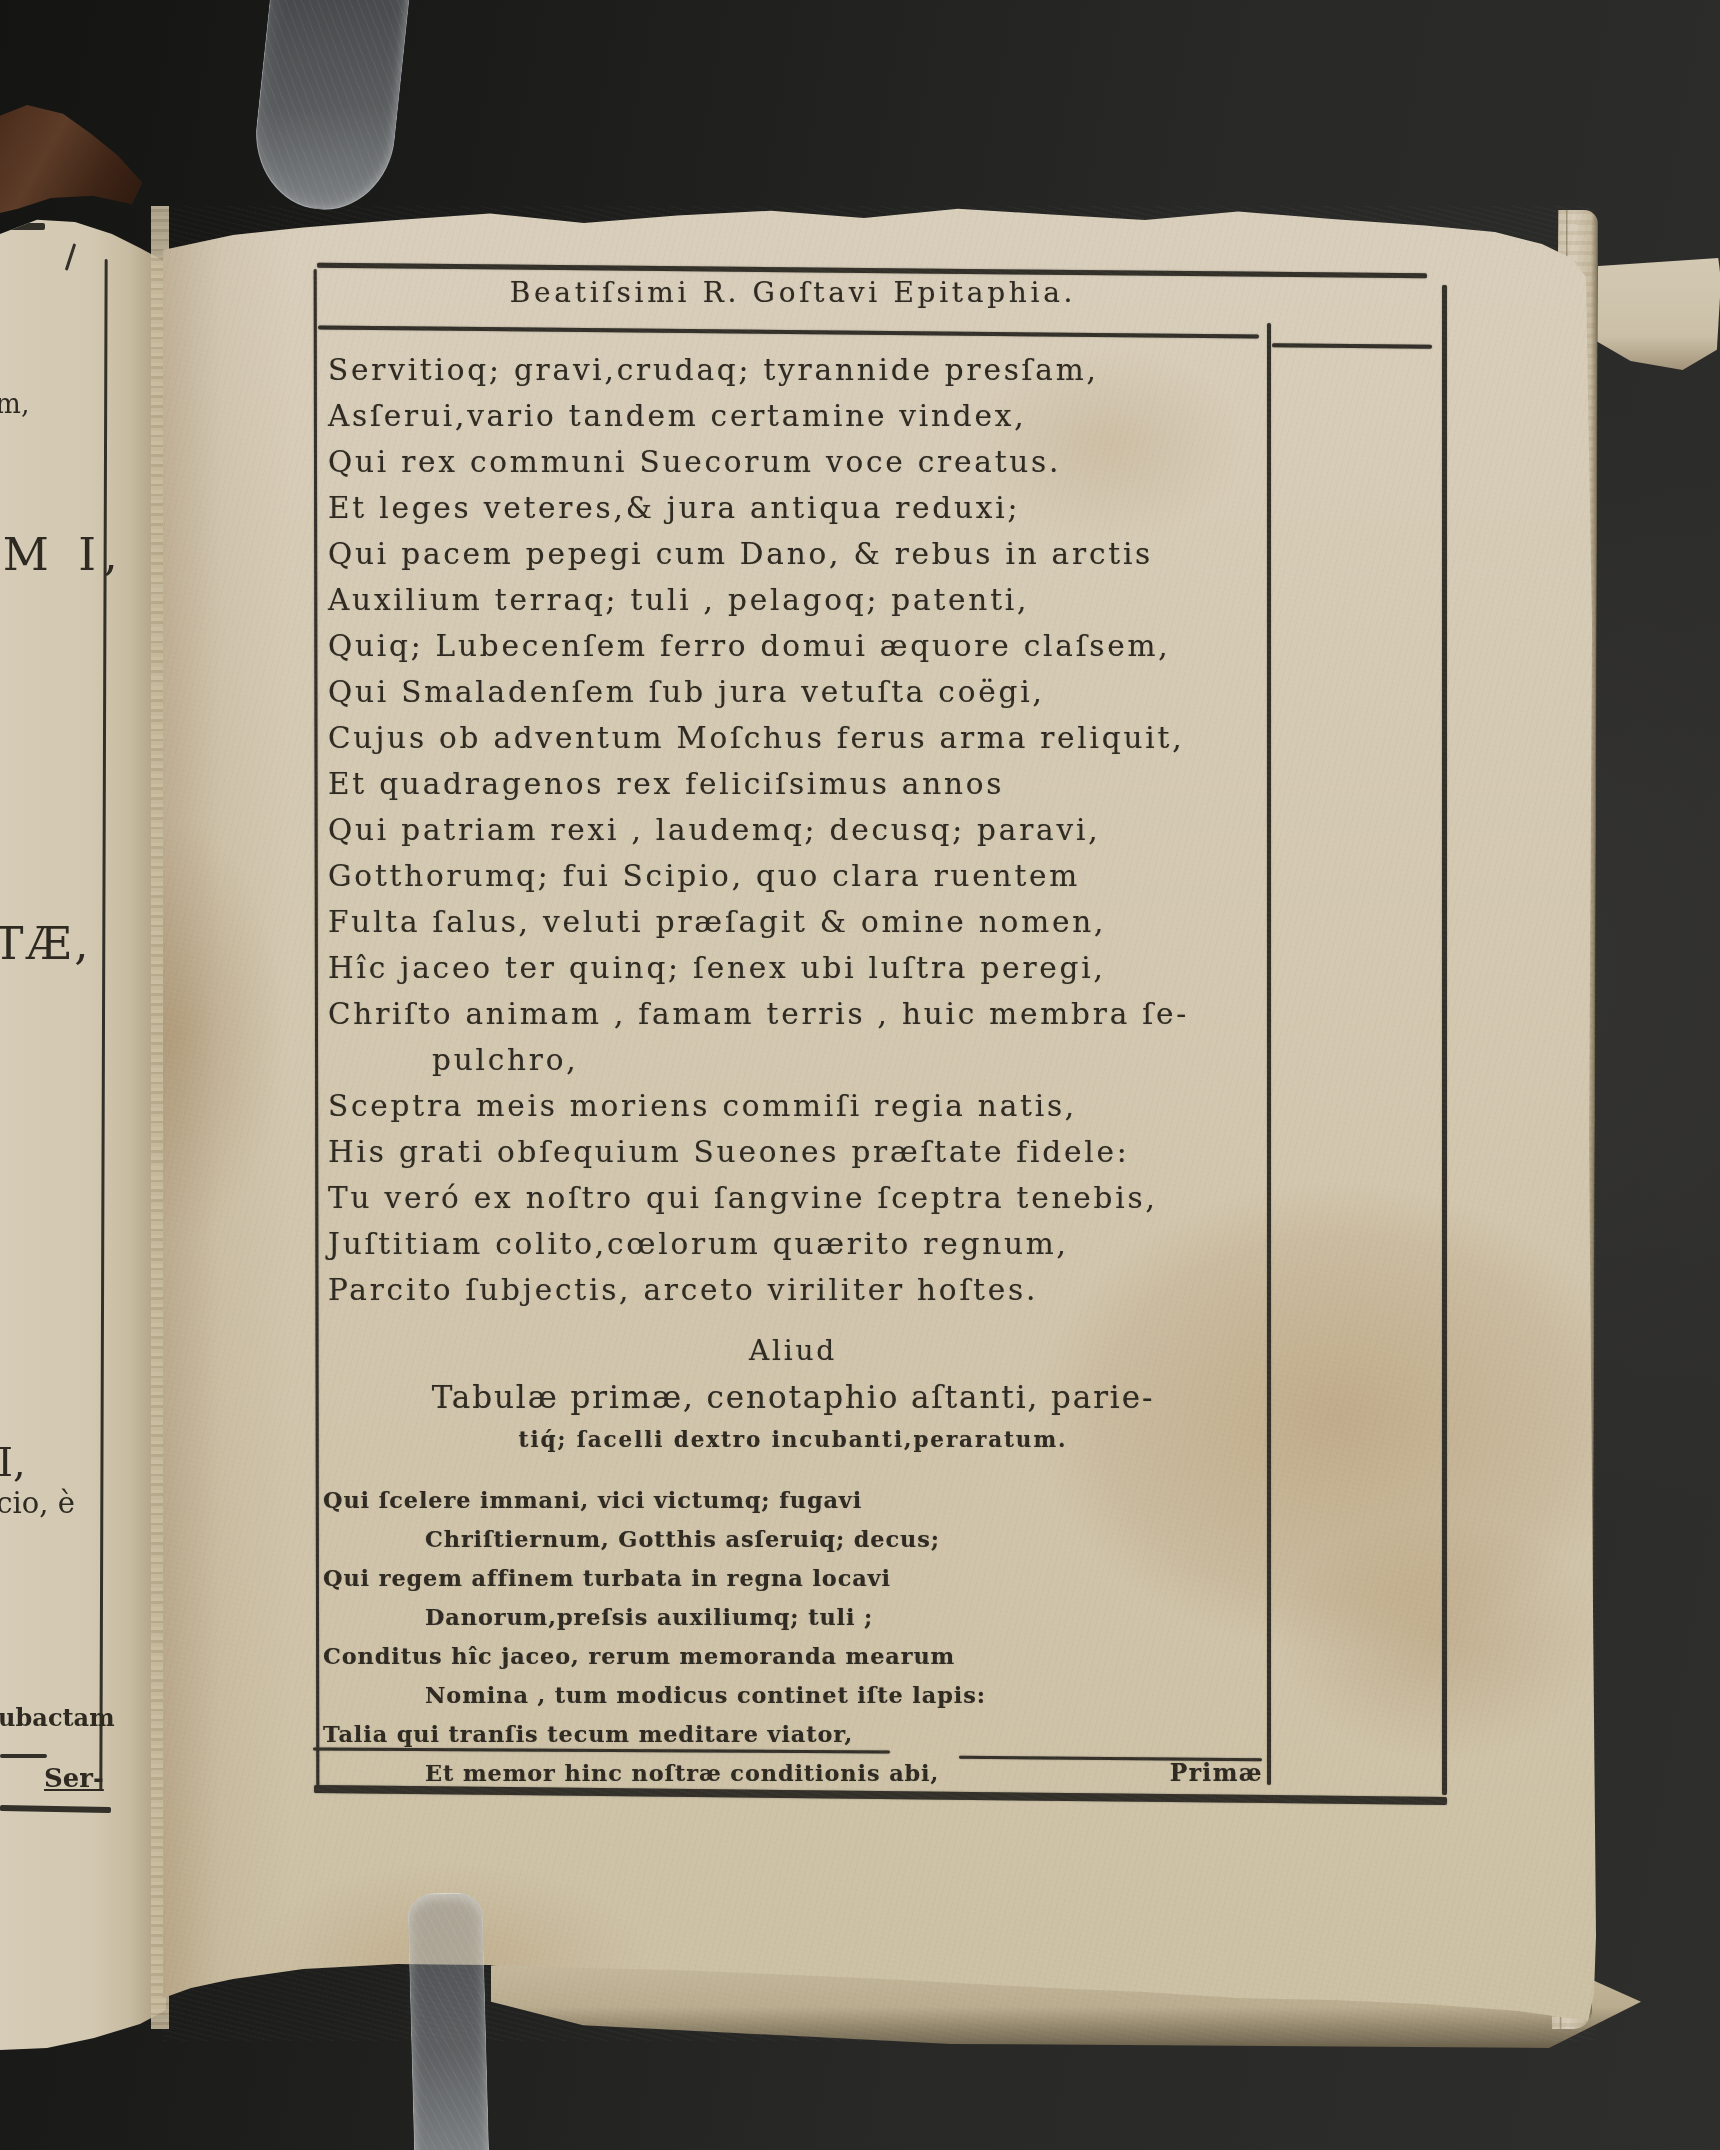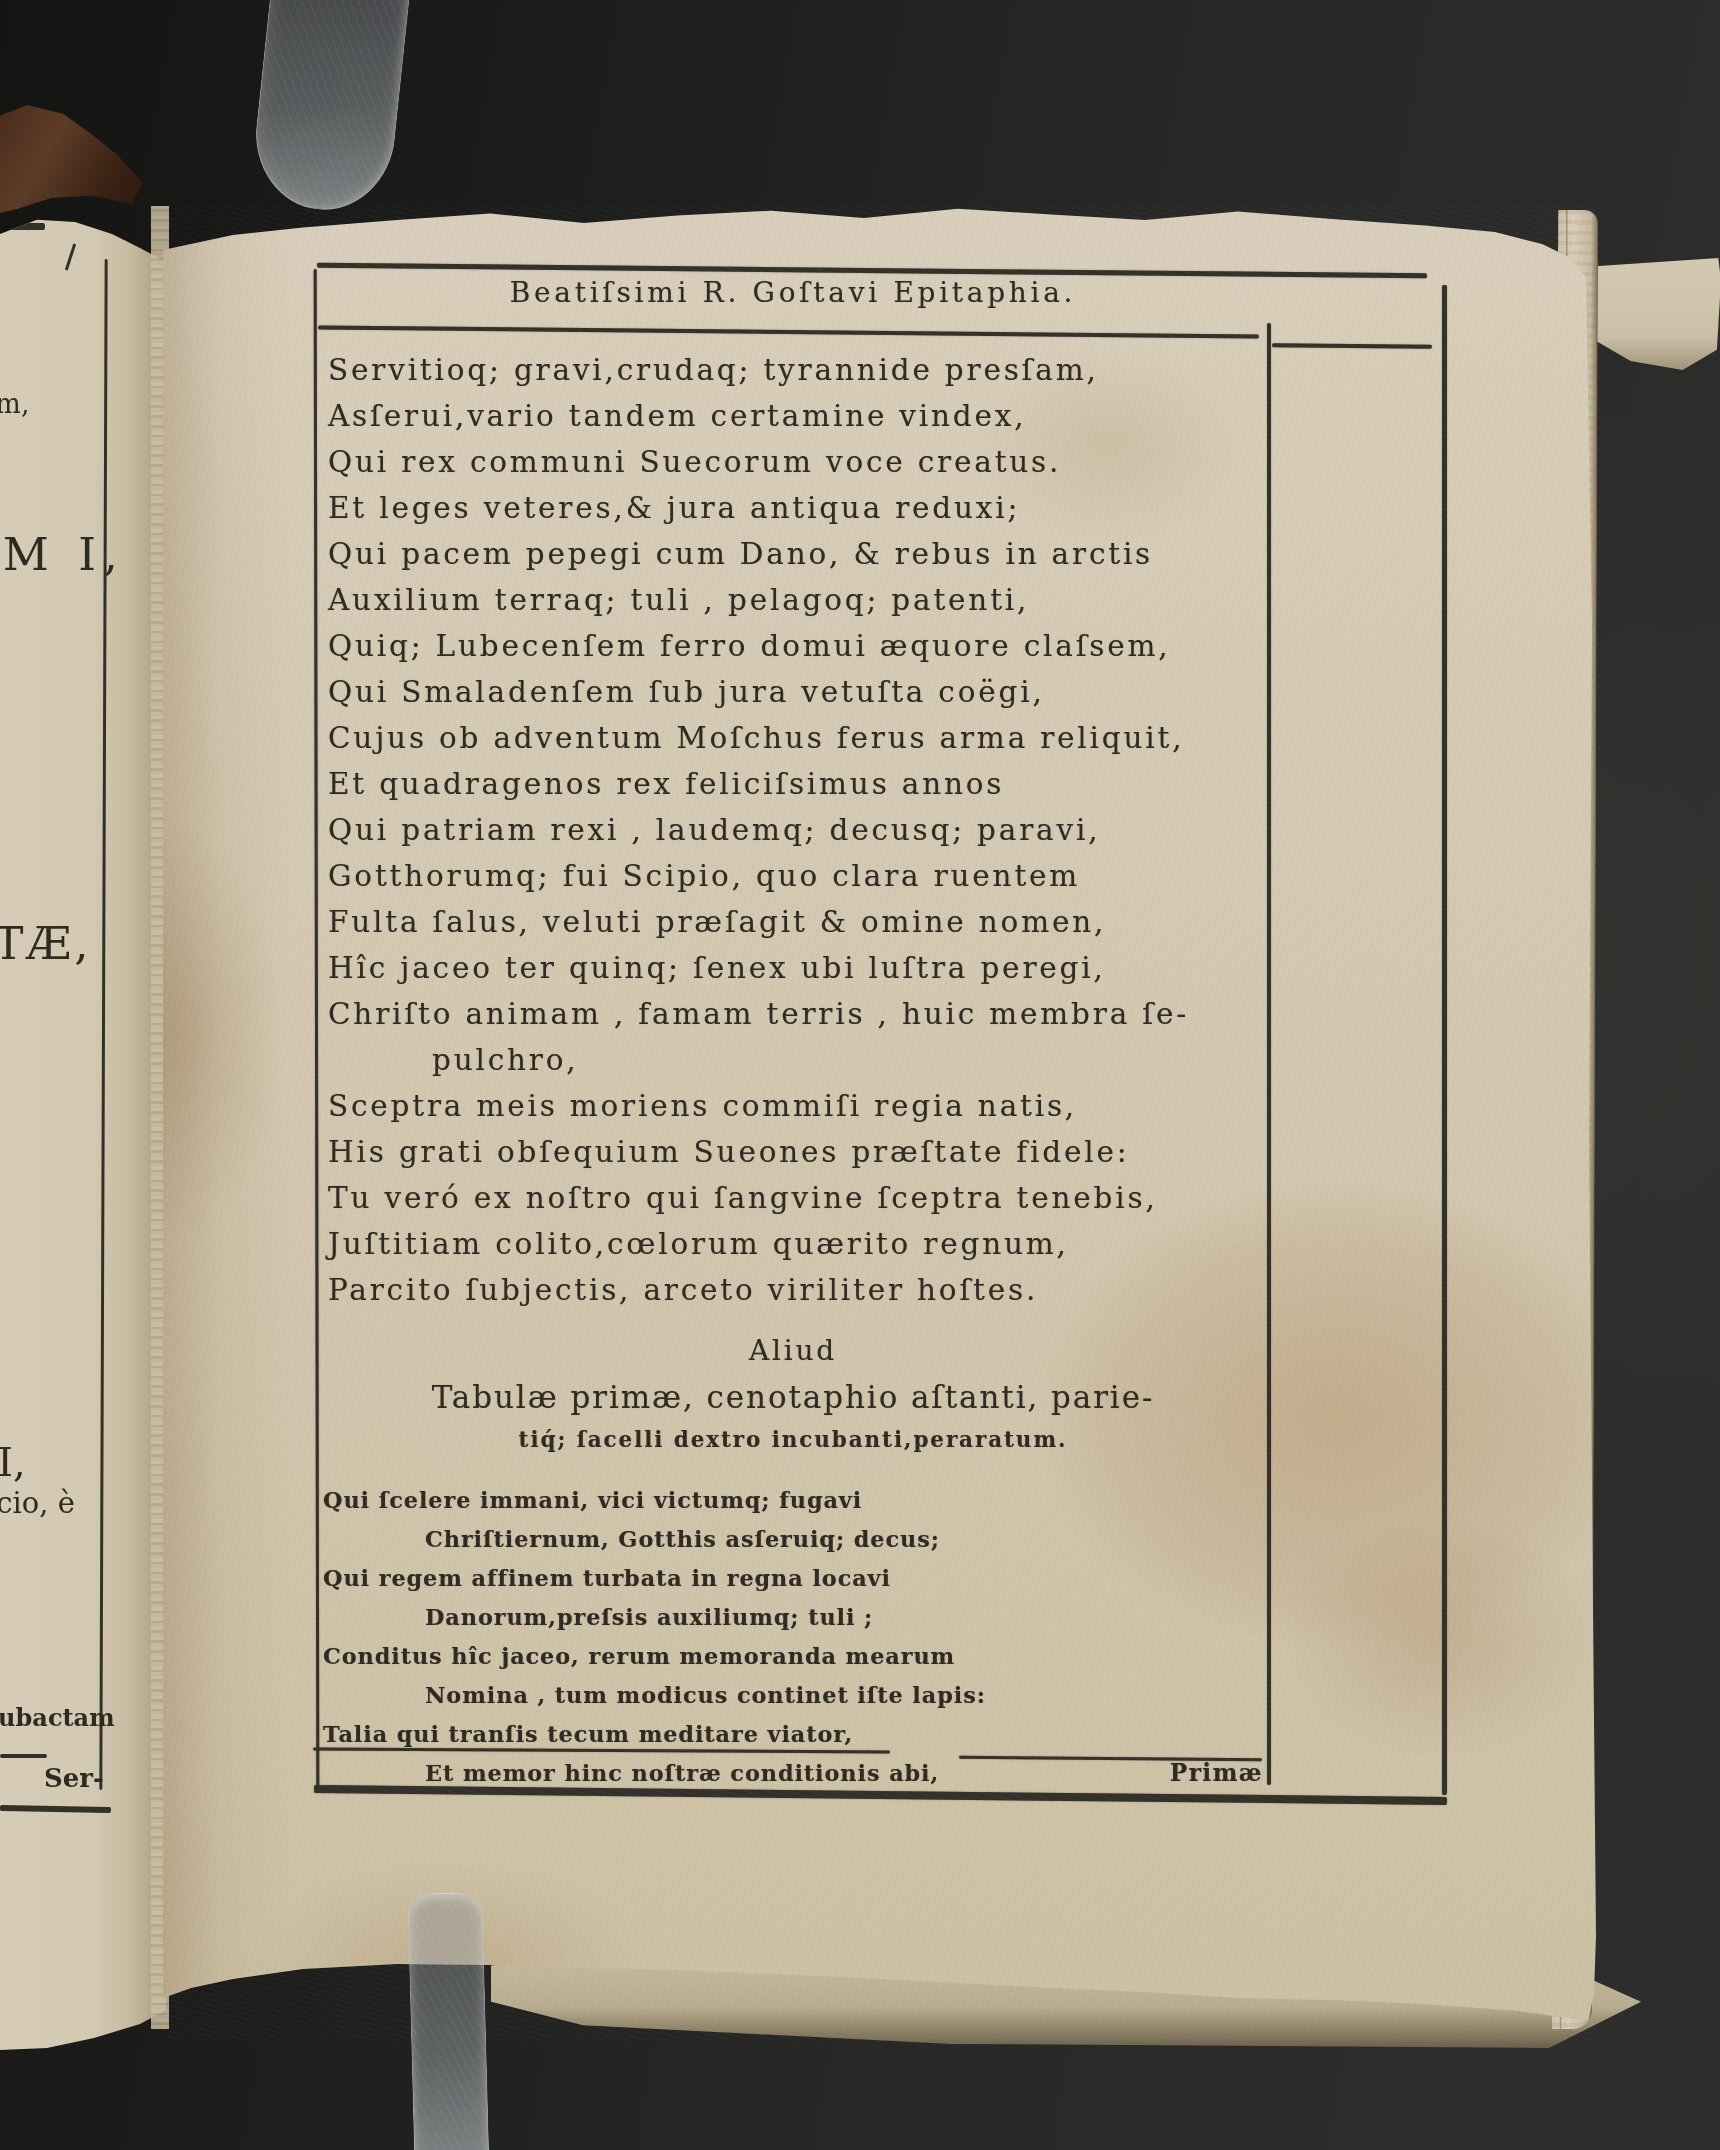--- a/index.html
+++ b/index.html
@@ -90,21 +90,21 @@
     <div class="rule" style="left:0;top:22.4px;width:45px;height:6.5px;"></div>
     <div class="rule" style="left:69px;top:42px;width:2.8px;height:28px;transform:rotate(18deg);"></div>
     <div class="rule" style="left:0;top:1553px;width:47px;height:3.7px;"></div>
     <div class="rule" style="left:0;top:1605px;width:111px;height:6px;transform:rotate(1deg);"></div>
     <div class="frag" style="left:-4.7px;top:187px;font-size:27px;">m,</div>
     <div class="frag" style="left:2.8px;top:327px;font-size:45px;letter-spacing:7.5px;">M I,</div>
     <div class="frag" style="left:-6.5px;top:716px;font-size:45px;letter-spacing:2.8px;">TÆ,</div>
     <div class="frag" style="left:-2.8px;top:1238px;font-size:40px;">I,</div>
     <div class="frag" style="left:-3.7px;top:1285px;font-size:29px;">cio, è</div>
     <div class="frag" style="left:-1.9px;top:1502px;font-size:24px;font-weight:bold;">ubactam</div>
-    <div class="frag" style="left:44px;top:1562px;font-size:26px;font-weight:bold;">Ser-</div>
+    <div class="frag" style="left:44px;top:1562px;font-size:26px;font-weight:bold;text-decoration:underline;">Ser-</div>
   </div>
 
   <div id="gutter-fibres" class="abs"></div>
 
   <div id="underband" class="abs"></div>
   <div id="underleaf" class="abs"></div>
 
   <div id="stack" class="abs"></div>
 
   <div id="page" class="abs">

